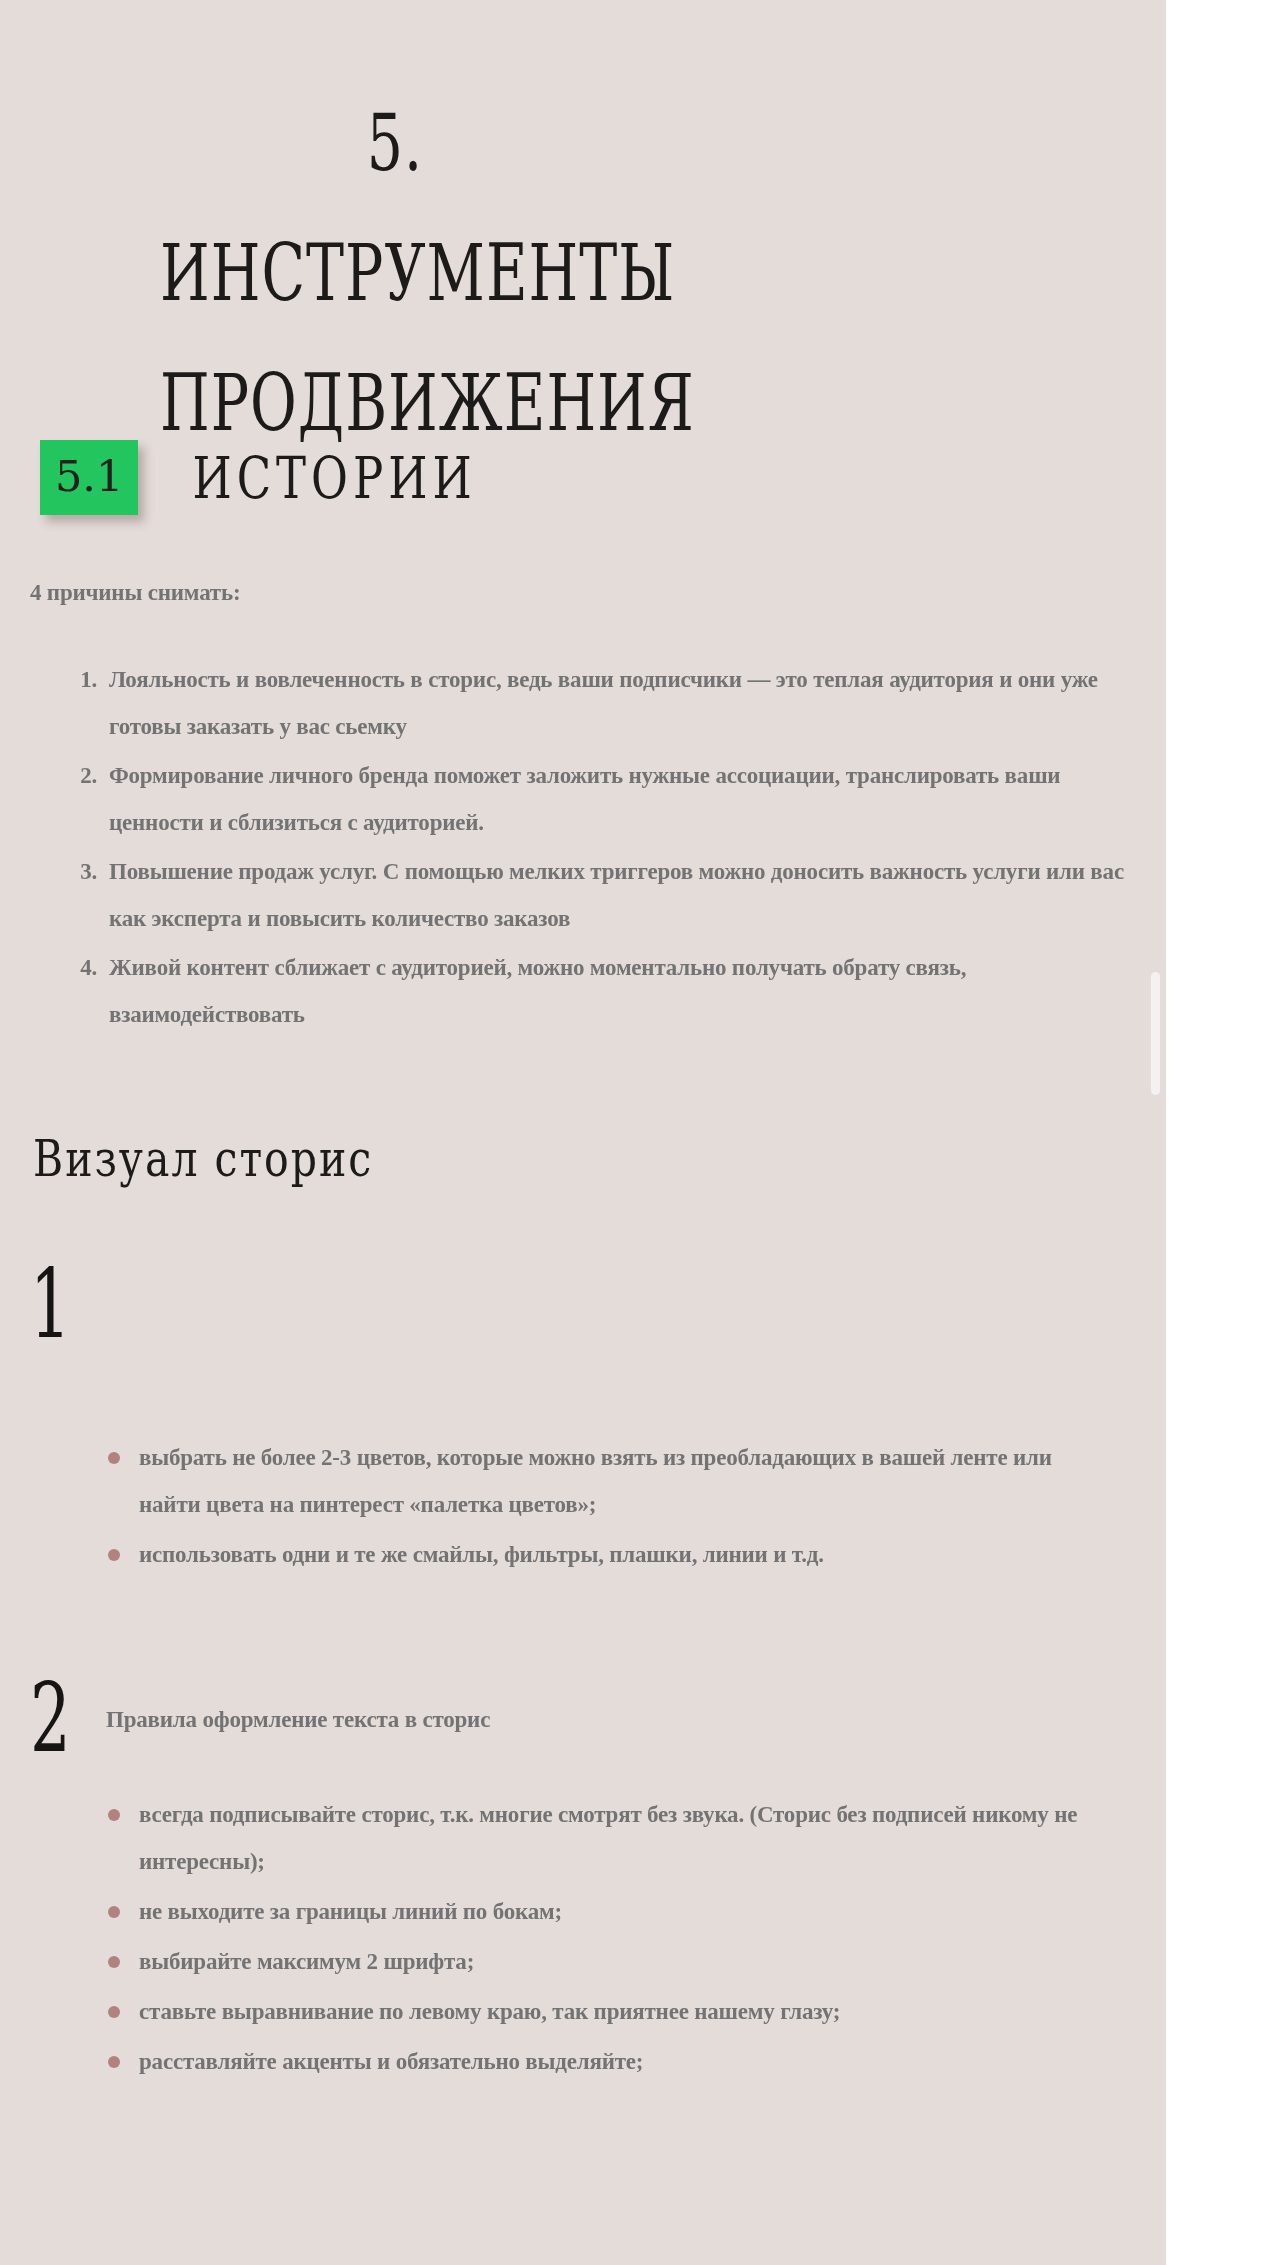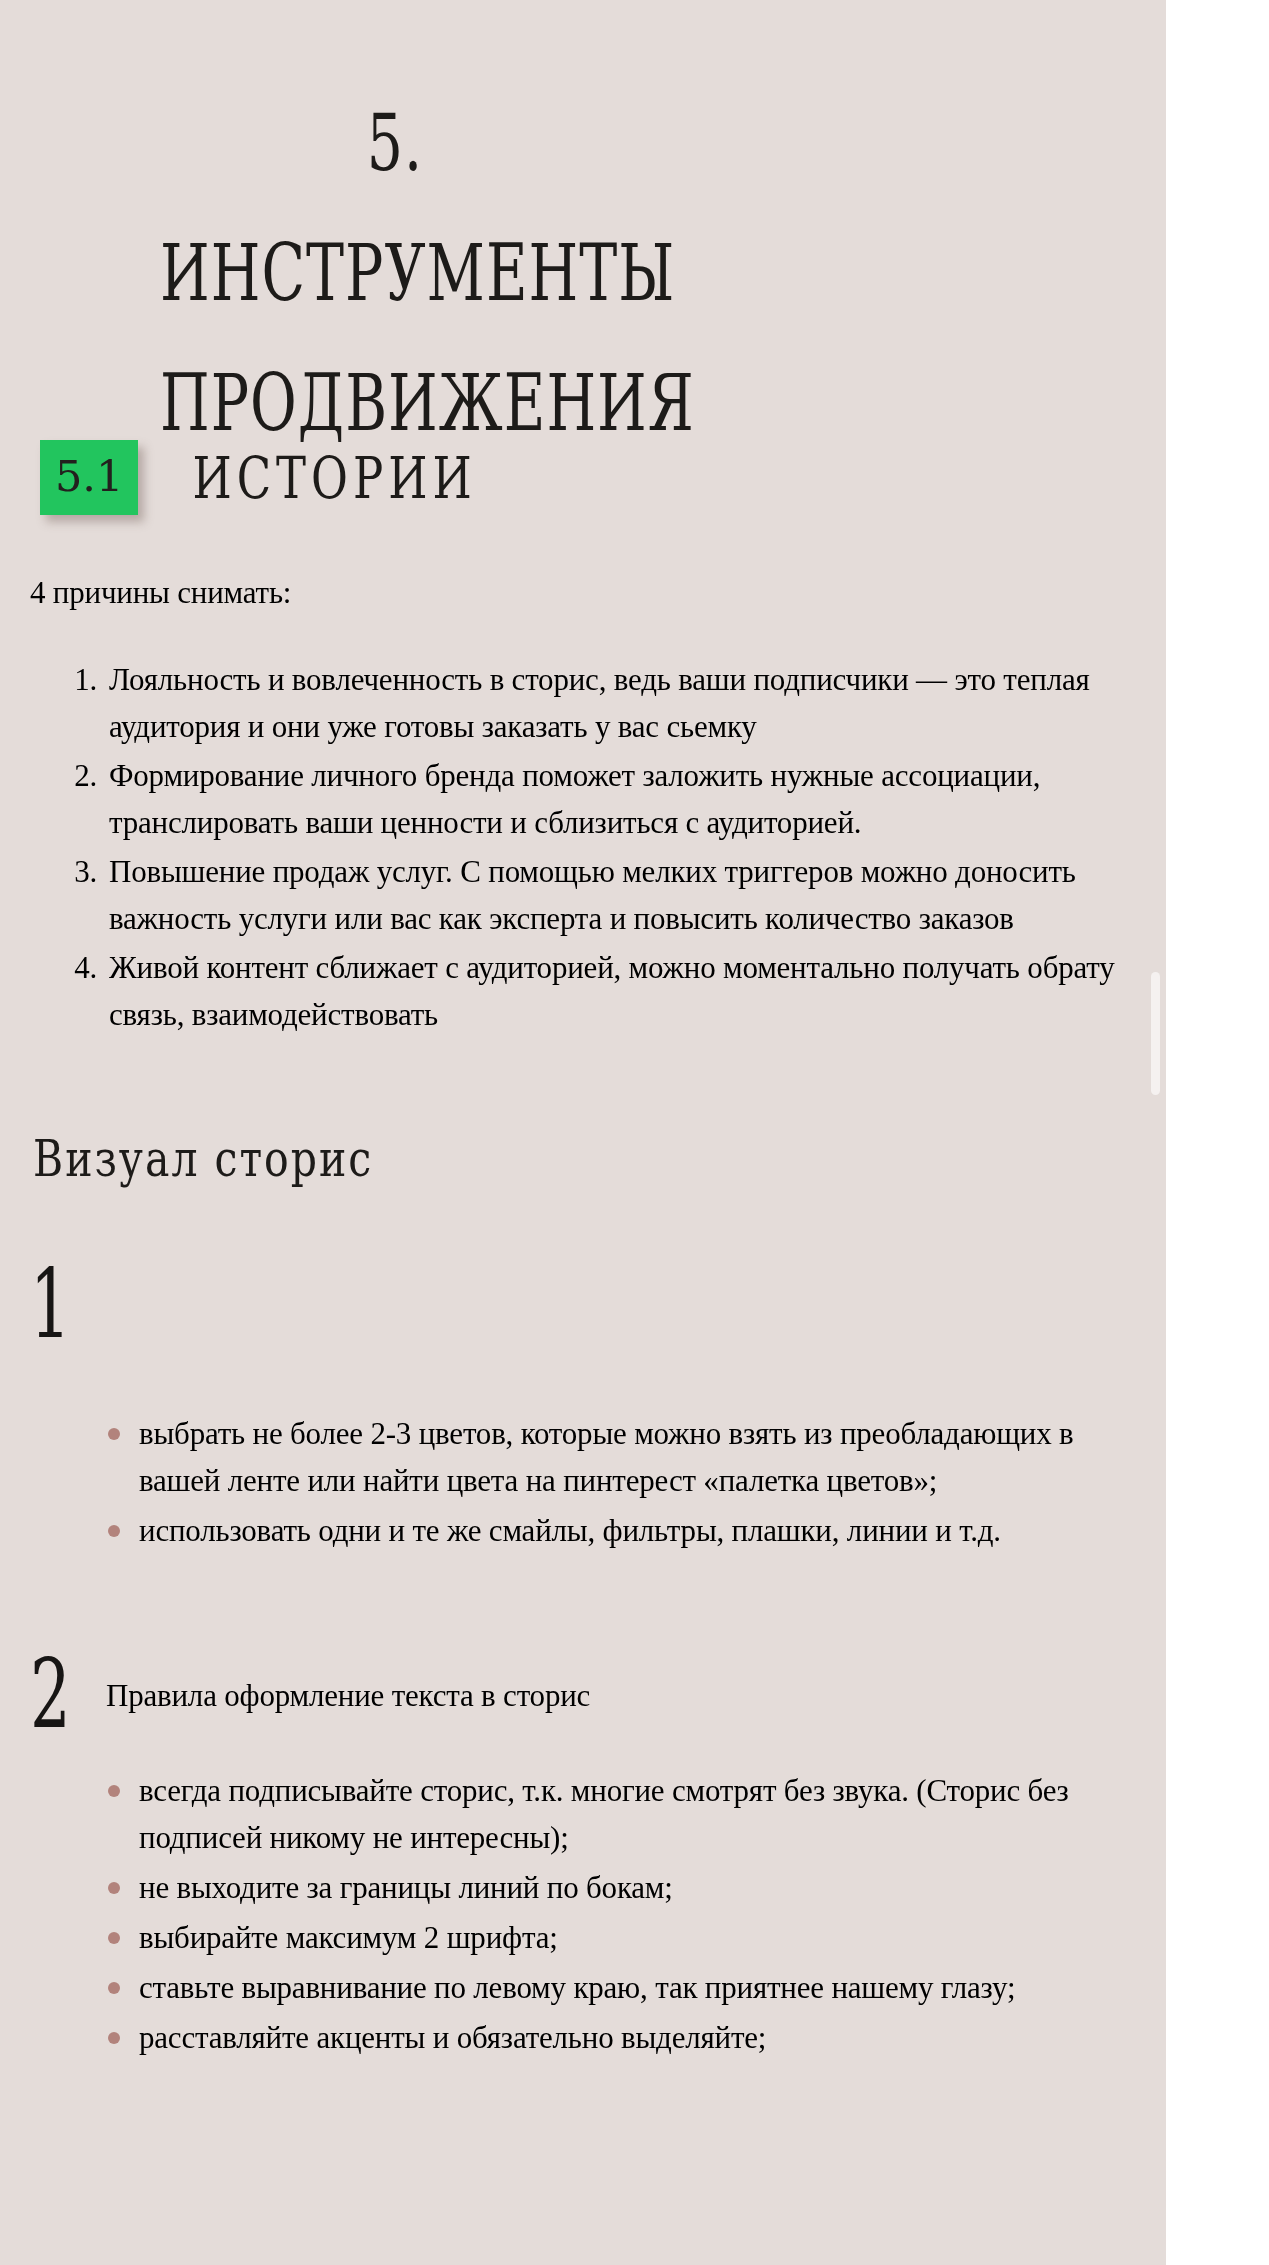--- a/index.html
+++ b/index.html
@@ -43,21 +43,21 @@
     box-shadow:6px 7px 9px rgba(96,76,70,0.35);
   }
   .h2 {
     font-size:45px;
     letter-spacing:5px;
     transform:scaleY(1.3);
     transform-origin:left center;
   }
 
   
-  .body-text { font-size:31px; line-height:47px; color:#000000; letter-spacing:-0.2px; }
+  .body-text { font-size:23px; line-height:47px; color:#737373; letter-spacing:-0.2px;font-weight:bold; }
 
   .intro { margin:54px 0 0 30px; }
 
   ol.reasons {
     list-style:none;
     margin:40px 0 0 60px;
     width:1090px;
   }
   ol.reasons li { display:flex; gap:12px; margin-bottom:2px; }
   ol.reasons .li-num { min-width:37px; text-align:right; flex:none; }
@@ -80,21 +80,21 @@
     font-size:64px; line-height:1;
     width:42px; flex:none;
     transform:scaleY(1.5);
     transform-origin:top left;
     color:#171514;
   }
   .lead-1 { max-width:710px; padding-top:4px; }
   .lead-2 { white-space:nowrap; padding-top:26px; }
 
   ul.bullets { list-style:none; margin-left:108px; }
-  ul.bullets.group-1 { margin-top:90px; }
+  ul.bullets.group-1 { margin-top:114px; }
   ul.bullets.group-2 { margin-top:48px; }
   ul.bullets li { display:flex; gap:19px; margin-bottom:3px; }
   ul.bullets .dot {
     flex:none;
     width:12px; height:12px; border-radius:50%;
     background:#b2837c;
     margin-top:18px;
   }
   ul.bullets .b-text { max-width:950px; }
 

